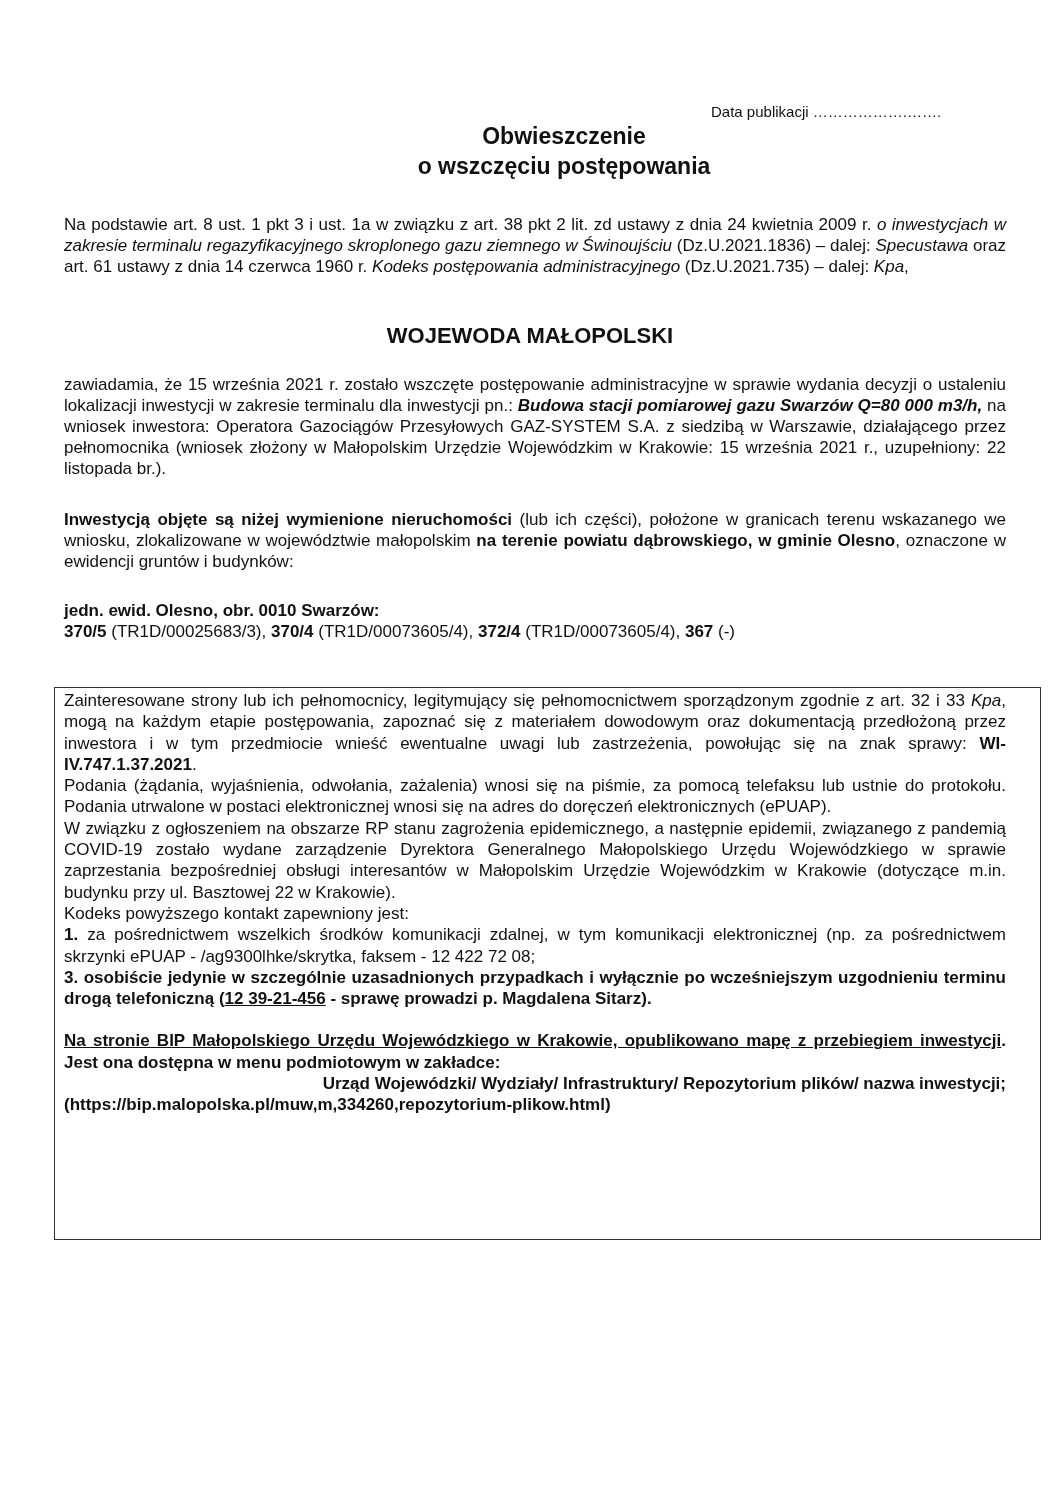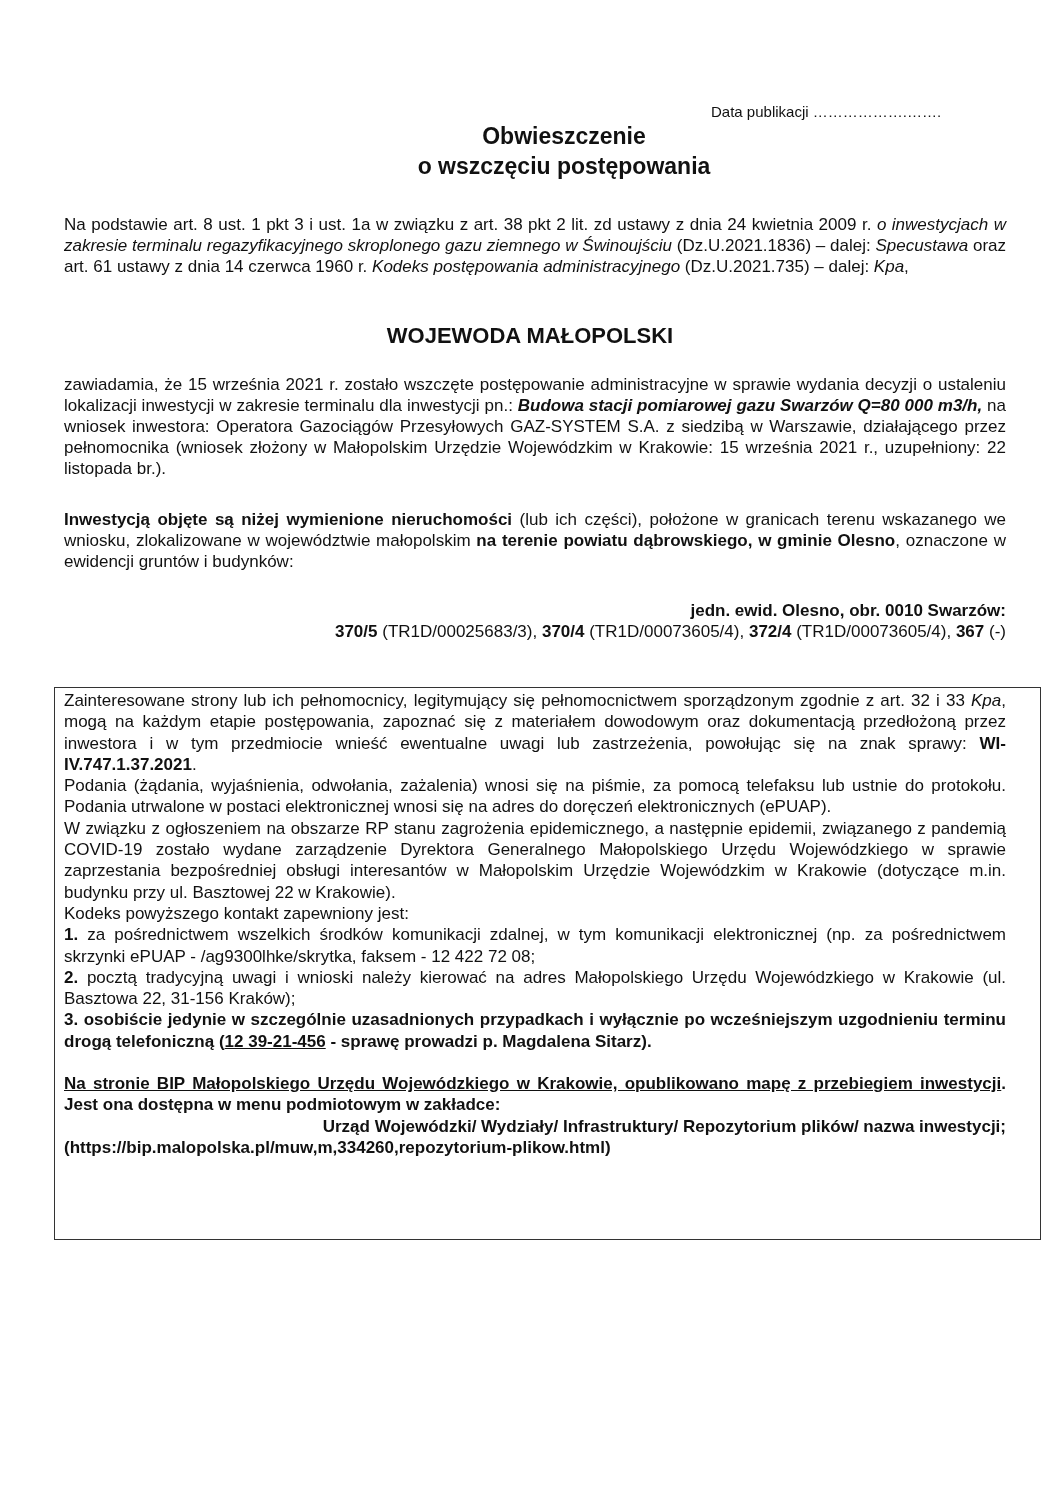--- a/index.html
+++ b/index.html
@@ -10,21 +10,21 @@
            font-weight: bold; font-size: 23px; line-height: 30px; }
   .title.l1 { top: 121px; }
   .title.l2 { top: 151px; }
   .para { position: absolute; left: 64px; width: 942px; font-size: 17px; line-height: 21px;
           text-align: justify; }
   .p1 { top: 214px; }
   .heading { position: absolute; left: 0; width: 1060px; text-align: center;
              top: 323px; font-size: 22px; font-weight: bold; }
   .p2 { top: 374px; }
   .p3 { top: 509px; }
-  .parcels { position: absolute; left: 64px; width: 942px; text-align: right;
+  .parcels { position: absolute; left: 64px; width: 942px; text-align: left;
              font-size: 17px; line-height: 21px; top: 600px; }
   .box { position: absolute; left: 54px; top: 687px; width: 987px; height: 553px;
          border: 1.5px solid #333; box-sizing: border-box; }
   .box .inner { position: absolute; left: 9px; top: 2px; width: 942px; font-size: 17px;
                 line-height: 21.3px; text-align: justify; }
   .box p { margin: 0; }
   .gap { height: 21px; }
   i { font-style: italic; }
   b { font-weight: bold; }
   u { text-decoration: underline; }
@@ -55,20 +55,19 @@
   </div>
 </div>
 
 <div class="box">
   <div class="inner">
     <p><span>Zainteresowane strony lub ich pełnomocnicy, legitymujący się pełnomocnictwem sporządzonym zgodnie z art. 32 i 33 </span><i>Kpa</i><span>, mogą na każdym etapie postępowania, zapoznać się z materiałem dowodowym oraz dokumentacją przedłożoną przez inwestora i w tym przedmiocie wnieść ewentualne uwagi lub zastrzeżenia, powołując się na znak sprawy: </span><b>WI-IV.747.1.37.2021</b><span>.</span></p>
     <p>Podania (żądania, wyjaśnienia, odwołania, zażalenia) wnosi się na piśmie, za pomocą telefaksu lub ustnie do protokołu. Podania utrwalone w postaci elektronicznej wnosi się na adres do doręczeń elektronicznych (ePUAP).</p>
     <p>W związku z ogłoszeniem na obszarze RP stanu zagrożenia epidemicznego, a następnie epidemii, związanego z pandemią COVID-19 zostało wydane zarządzenie Dyrektora Generalnego Małopolskiego Urzędu Wojewódzkiego w sprawie zaprzestania bezpośredniej obsługi interesantów w Małopolskim Urzędzie Wojewódzkim w Krakowie (dotyczące m.in. budynku przy ul. Basztowej 22 w Krakowie).</p>
     <p style="text-align:left">Kodeks powyższego kontakt zapewniony jest:</p>
     <p><b>1.</b><span> za pośrednictwem wszelkich środków komunikacji zdalnej, w tym komunikacji elektronicznej (np. za pośrednictwem skrzynki ePUAP - /ag9300lhke/skrytka,  faksem - 12 422 72 08;</span></p>
-    <p><b>2.</b><span> pocztą tradycyjną uwagi i wnioski należy kierować na adres Małopolskiego Urzędu Wojewódzkiego w Krakowie (ul. Basztowa 22, 31-156 Kraków);</span></p>
     <p><b><span>3. osobiście jedynie w szczególnie uzasadnionych przypadkach i wyłącznie po wcześniejszym uzgodnieniu terminu drogą telefoniczną (</span><u>12 39-21-456</u><span> - sprawę prowadzi p. Magdalena Sitarz).</span></b></p>
     <div class="gap"></div>
     <p><b><u>Na stronie BIP Małopolskiego Urzędu Wojewódzkiego w Krakowie, opublikowano mapę z przebiegiem inwestycji</u><span>. Jest ona dostępna w menu podmiotowym w zakładce:</span></b></p>
     <p style="text-align:right"><b>Urząd Wojewódzki/ Wydziały/ Infrastruktury/ Repozytorium plików/ nazwa inwestycji;</b></p>
     <p style="text-align:left"><b>(https://bip.malopolska.pl/muw,m,334260,repozytorium-plikow.html)</b></p>
   </div>
 </div>
 
 </body></html>

